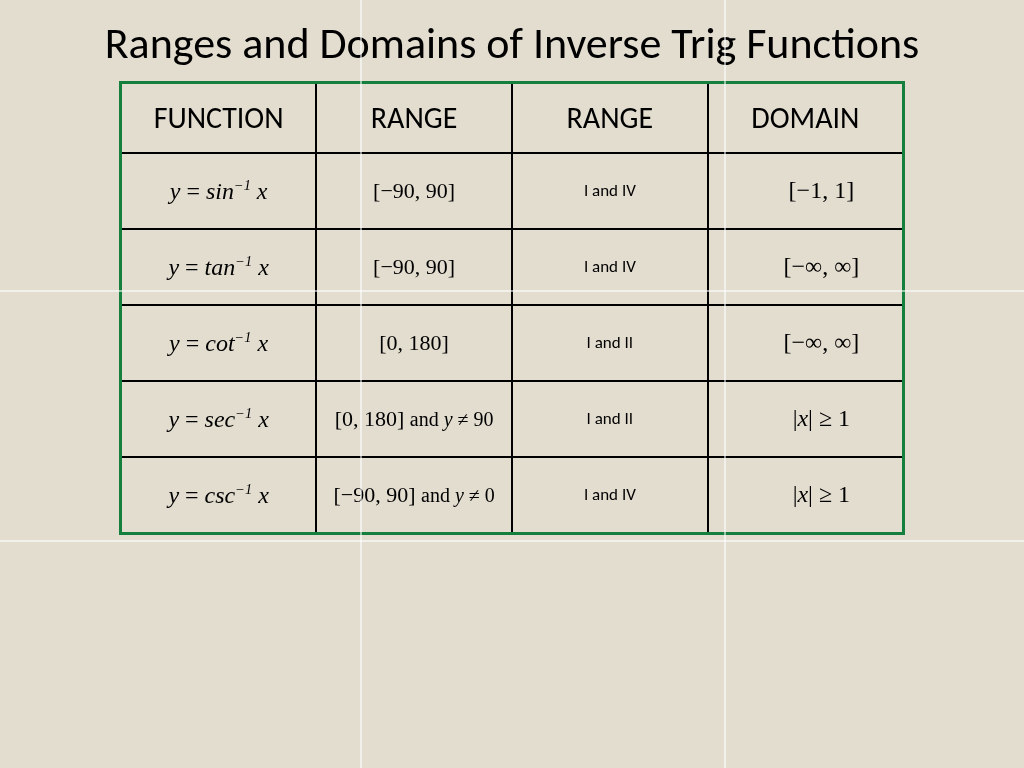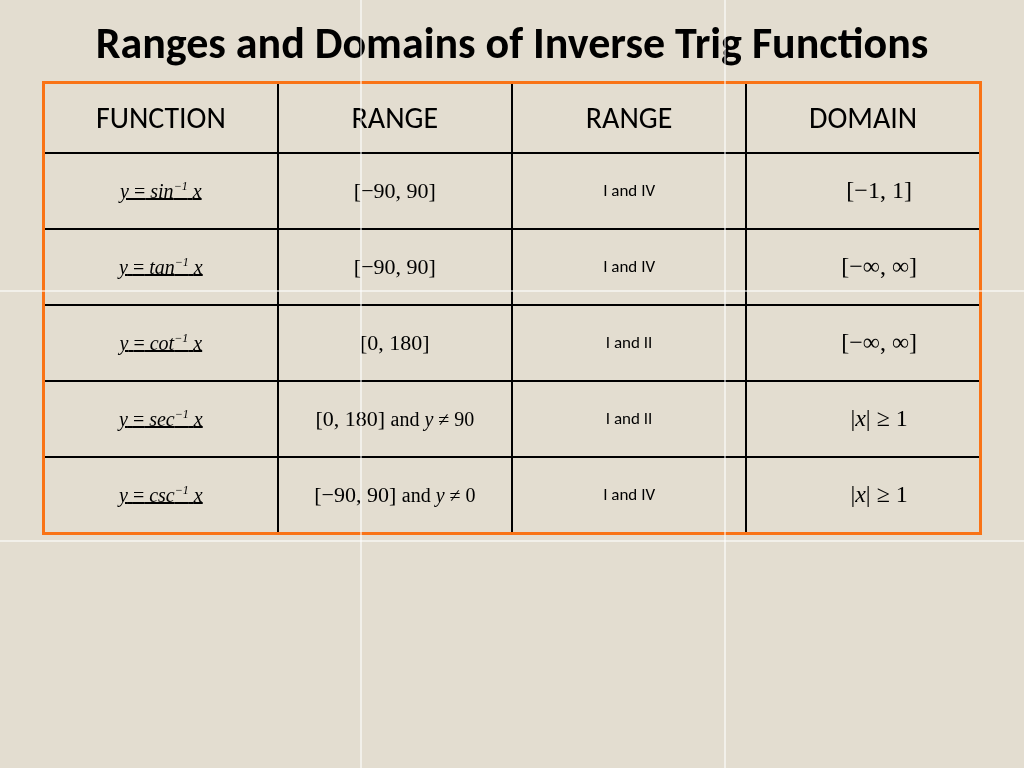--- a/index.html
+++ b/index.html
@@ -43,49 +43,48 @@
     position: absolute;
     left: 0; right: 0;
     height: 2px;
     background: rgba(255,255,255,0.55);
   }
   .gridlines .h1 { top: 290px; }
   .gridlines .h2 { top: 540px; }
 
   h1.title {
     text-align: center;
-    font-weight: 700;
+    font-weight: 400;
     font-size: 44px;
     line-height: 1.15;
     margin: 18px 60px 12px 60px;
   }
 
   table.data {
     border-collapse: collapse;
     margin: 0 auto;
-    width: 940px;
+    width: 786px;
     table-layout: fixed;
-    border: 3px solid #f97316;
+    border: 3px solid #15803d;
   }
   table.data th, table.data td {
     border: 2px solid #000;
     text-align: center;
     vertical-align: middle;
     height: 72px;
     font-weight: 400;
   }
   table.data th {
     font-size: 30px;
     height: 66px;
   }
   table.data td.func {
     font-family: "Times New Roman", serif;
     font-style: italic;
-    font-size: 20px;
-    text-decoration: underline;
+    font-size: 24px;
   }
   table.data td.func .op {
     font-style: normal;
   }
   table.data td.range-num {
     font-family: "Times New Roman", serif;
     font-size: 22px;
     margin-top: 20px;
   }
   table.data td.range-num .extra {

